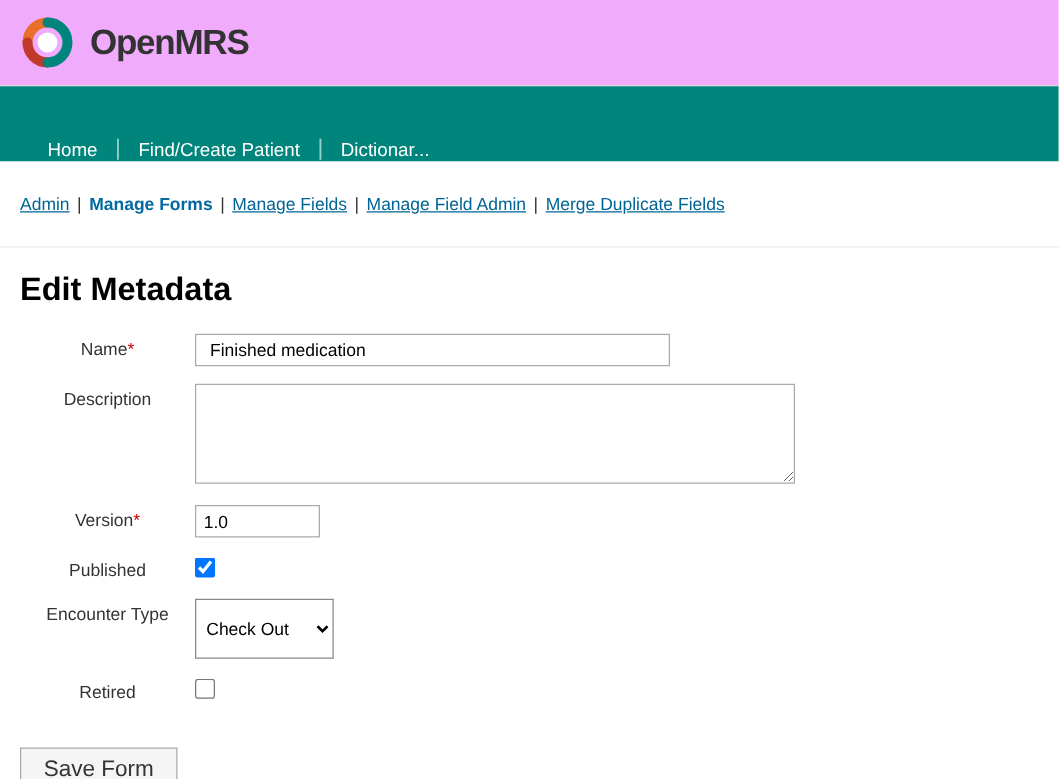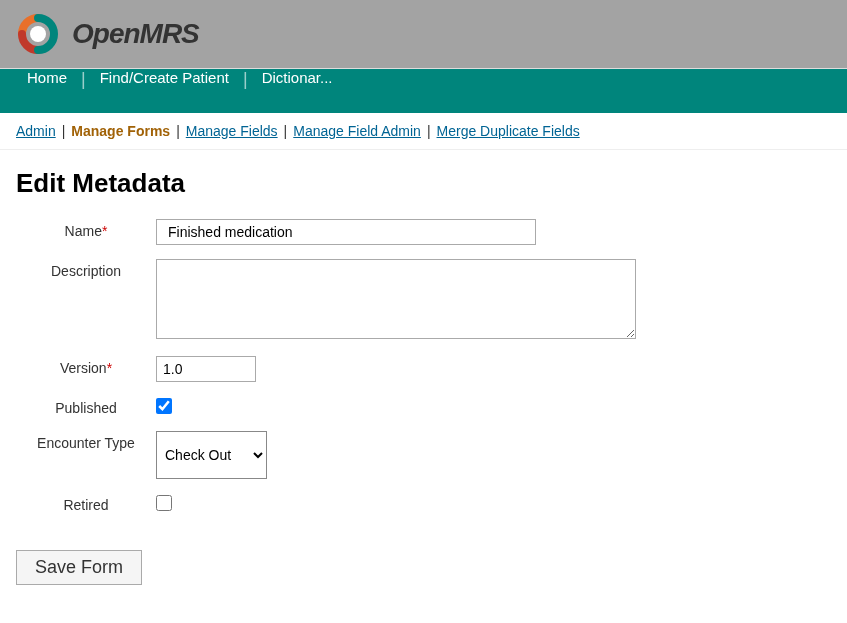--- a/index.html
+++ b/index.html
@@ -1,34 +1,34 @@
 <!DOCTYPE html>
 <html><head>
   <meta charset="utf-8">
   <style>
     * { margin: 0; padding: 0; box-sizing: border-box; }
     body { font-family: Arial, sans-serif; font-size: 14px; background: #fff; color: #333; width: 847px; }
 
     
-    .header { display: flex; align-items: center; background: #a3a3a3; padding: 8px 12px; border-bottom: 1px solid #ddd; font-style: italic; }
+    .header { display: flex; align-items: center; background: #f0abfc; padding: 8px 12px; border-bottom: 1px solid #ddd; }
     .logo-area { display: flex; align-items: center; gap: 8px; }
     .logo-icon { width: 52px; height: 52px; position: relative; }
     .logo-text { font-size: 28px; font-weight: bold; color: #333; letter-spacing: -1px; }
 
     
-    .nav-bar { background: #00857c; display: flex; align-items: flex-start; padding: 0 13px; height: 44px; }
+    .nav-bar { background: #00857c; display: flex; align-items: flex-end; padding: 0 24px; height: 60px; }
     .nav-bar a { color: #fff; text-decoration: none; font-size: 15px; padding: 0 14px; }
     .nav-separator { color: #fff; font-size: 18px; opacity: 0.6; }
 
     
-    .breadcrumb { padding: 10px 16px; border-bottom: 1px solid #eee; display: flex; align-items: center; gap: 4px; flex-wrap: wrap; }
+    .breadcrumb { padding: 26px 16px; border-bottom: 1px solid #eee; display: flex; align-items: center; gap: 4px; flex-wrap: wrap; }
     .breadcrumb a { color: #006494; text-decoration: underline; font-size: 14px; }
     .breadcrumb span { color: #333; font-size: 14px; }
     .breadcrumb .separator { color: #333; margin: 0 2px; }
-    .breadcrumb .current { font-weight: bold; color: #a16207; }
+    .breadcrumb .current { font-weight: bold; color: #0369a1; }
 
     
     .page-title { font-size: 26px; font-weight: bold; padding: 18px 16px 10px 16px; color: #000; }
 
     
     .form-area { padding: 10px 16px 20px 16px; }
     .form-row { display: flex; align-items: flex-start; margin-bottom: 14px; }
     .form-label { width: 140px; padding-top: 4px; font-size: 14px; flex-shrink: 0; text-align: center; }
     .required { color: #c00; font-size: 14px; }
     .form-control-area { flex: 1; }

